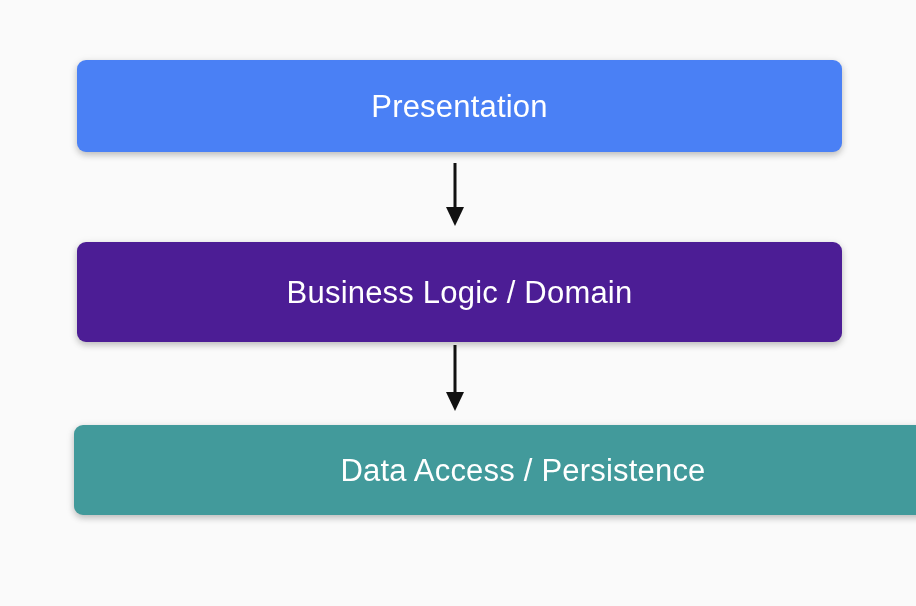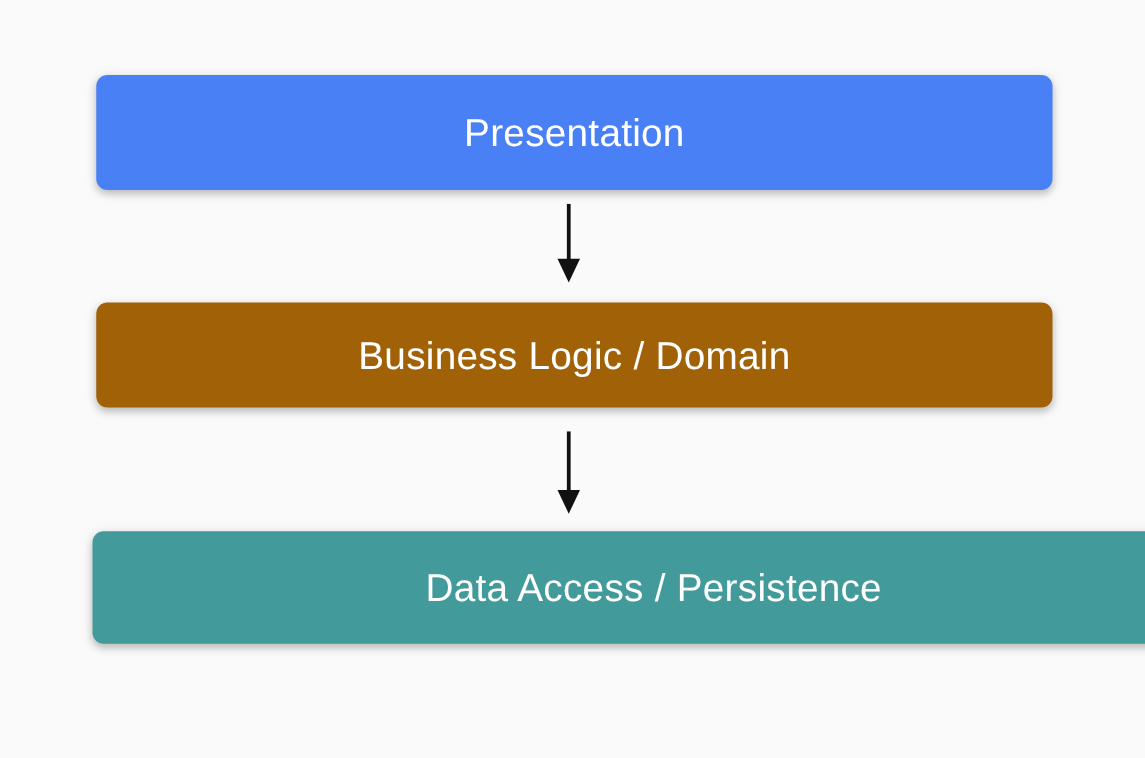--- a/index.html
+++ b/index.html
@@ -45,22 +45,22 @@
     top: 60px;
     width: 765px;
     height: 92px;
     background: #4a80f5;
   }
   
   #box-business-logic {
     left: 77px;
     top: 242px;
     width: 765px;
-    height: 84px;
-    background: #a16207;
+    height: 100px;
+    background: #4c1d95;
   }
   
   #box-data-access {
     left: 74px;
     top: 425px;
     width: 898px;
     height: 90px;
     background: #429a9b;
   }
   .connector-arrow {

